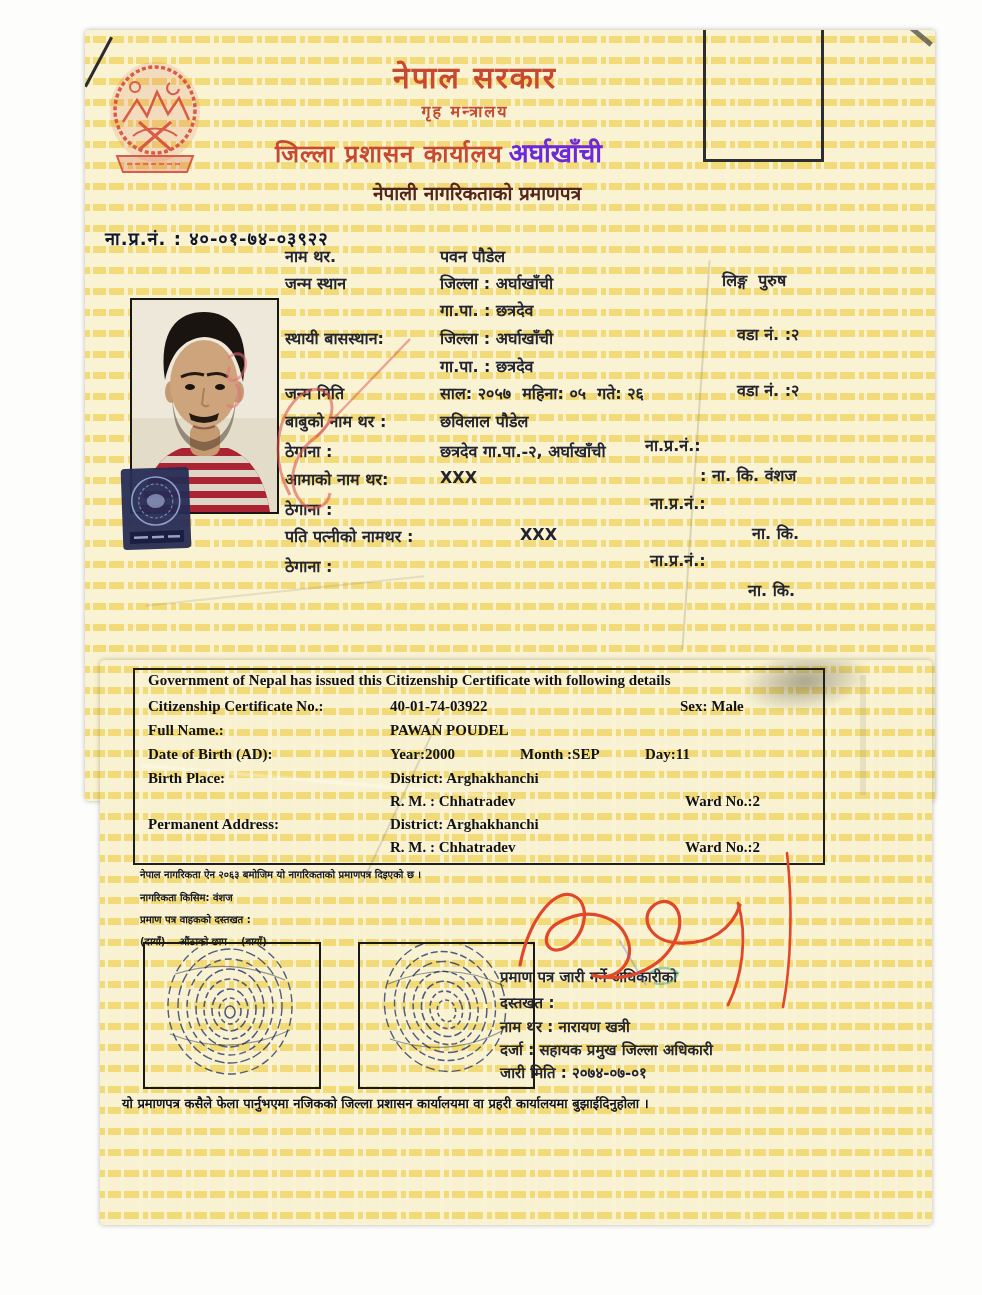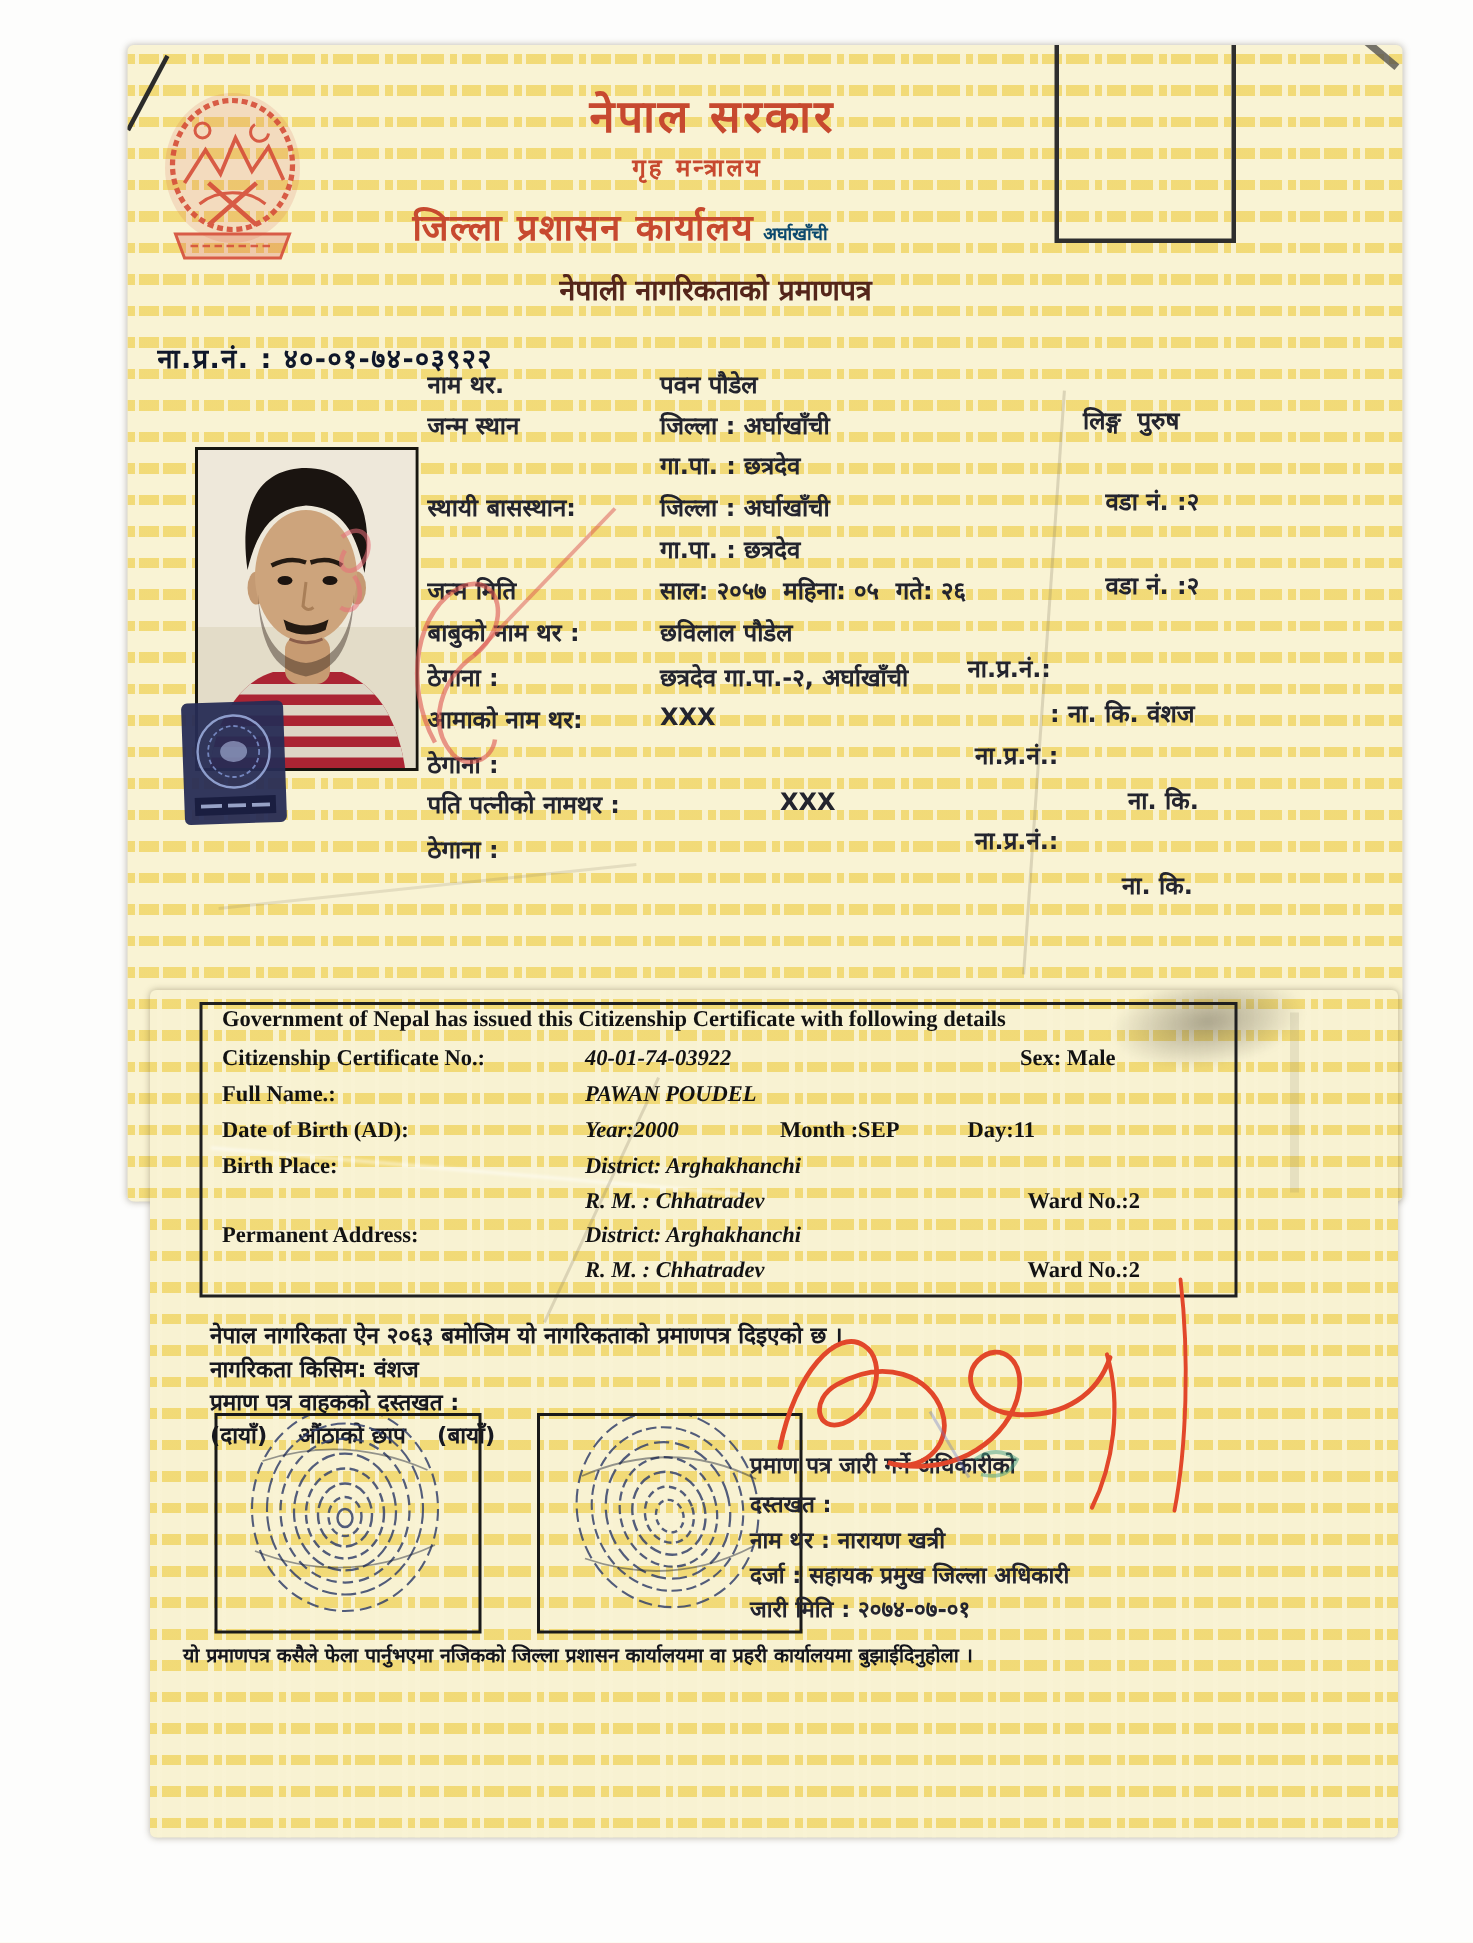--- a/index.html
+++ b/index.html
@@ -13,21 +13,21 @@
       repeating-linear-gradient(180deg, rgba(236,198,44,0) 0 6px, rgba(236,198,44,.55) 6px 13px, rgba(236,198,44,0) 13px 21px);
   }
   .np{font-family:"DejaVu Sans","Liberation Sans",sans-serif;font-weight:bold;color:#23242e;white-space:pre;position:absolute;}
   .en{font-family:"Liberation Serif","DejaVu Serif",serif;font-weight:bold;color:#121212;white-space:pre;position:absolute;}
   .red{color:#c7492f;}
   .maroon{color:#54251a;}
   
   #f-h1{left:250px;top:26px;width:280px;text-align:center;font-size:30px;letter-spacing:2px;}
   #f-h2{left:250px;top:70px;width:260px;text-align:center;font-size:16px;letter-spacing:2px;}
   #f-h3{left:190px;top:104px;font-size:24px;letter-spacing:1px;}
-  #f-h3 .suffix{color:#0c4a6e;font-size:12px;margin-left:6px;letter-spacing:0;}
+  #f-h3 .suffix{color:#6d28d9;font-size:26px;margin-left:6px;letter-spacing:0;}
   #f-h4{left:288px;top:150px;font-size:19px;}
   #f-certno{left:20px;top:196px;font-size:18px;letter-spacing:1px;color:#0f172a;}
   
   .fr{position:absolute;left:200px;width:648px;height:26px;}
   .fr span{font-size:16px;}
   .lab{position:absolute;left:0;}
   .val{position:absolute;left:155px;}
   .rgt{position:absolute;margin-top:24px;}
   
   #photo{position:absolute;left:45px;top:268px;width:145px;height:212px;border:2px solid #17160f;background:#eee8da;}
@@ -40,24 +40,24 @@
   #fold{left:818px;top:2px;width:32px;height:5px;background:#55524c;transform:rotate(40deg);opacity:.8;}
   .crease{position:absolute;background:rgba(130,120,95,.25);}
   .wcrease{position:absolute;background:rgba(255,255,255,.55);filter:blur(1px);}
   .smudge{position:absolute;background:radial-gradient(closest-side, rgba(95,88,70,.5), rgba(95,88,70,0));filter:blur(2px);}
   
   #b-box{position:absolute;left:33px;top:8px;width:688px;height:193px;border:2px solid #1f1f1f;}
   #b-intro{left:48px;top:12px;font-size:15px;}
   .br{position:absolute;left:48px;width:680px;height:22px;}
   .br span{font-size:15px;}
   .blab{position:absolute;left:0;}
-  .bval{position:absolute;left:242px;font-style:italic;}
+  .bval{position:absolute;left:242px;}
   .bmid{position:absolute;left:372px;}
   .bext{position:absolute;}
-  .bnp{font-size:15px;color:#17181f;margin-top:12px;}
+  .bnp{font-size:10px;color:#17181f;}
   #b-act{left:40px;top:207px;}
   #b-kind{left:40px;top:230px;}
   #b-holder{left:40px;top:252px;}
   #b-thumb{left:40px;top:274px;}
   .fpbox{position:absolute;top:282px;width:174px;height:143px;border:2px solid #191919;}
   #fp-left{left:43px;}
   #fp-right{left:258px;width:173px;}
   #officer-block .np{left:400px;font-size:15px;}
   #b-footer{left:22px;top:434px;font-size:13px;color:#14151c;}
   #sig-svg{position:absolute;left:400px;top:185px;width:320px;height:170px;z-index:5;pointer-events:none;}

